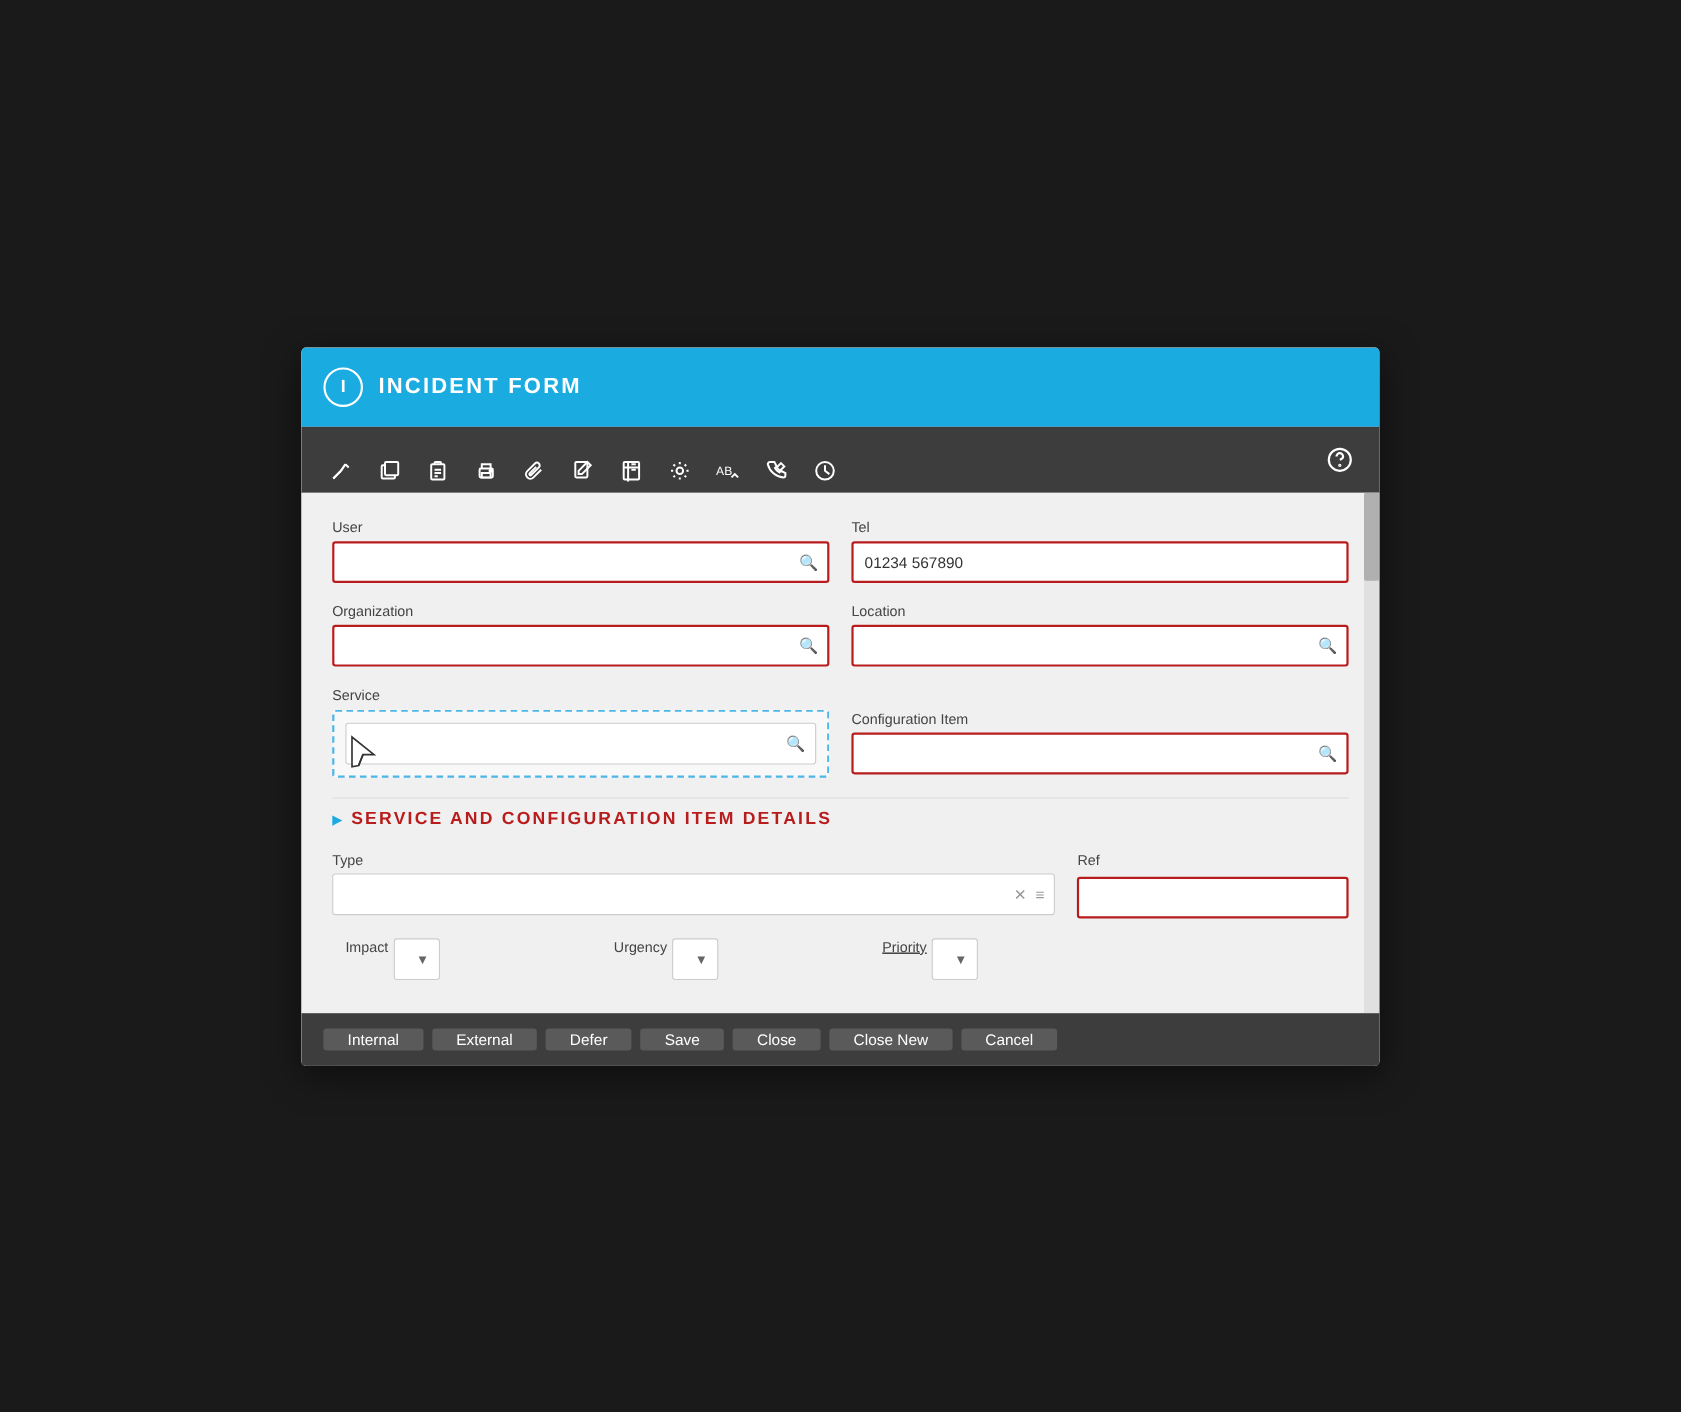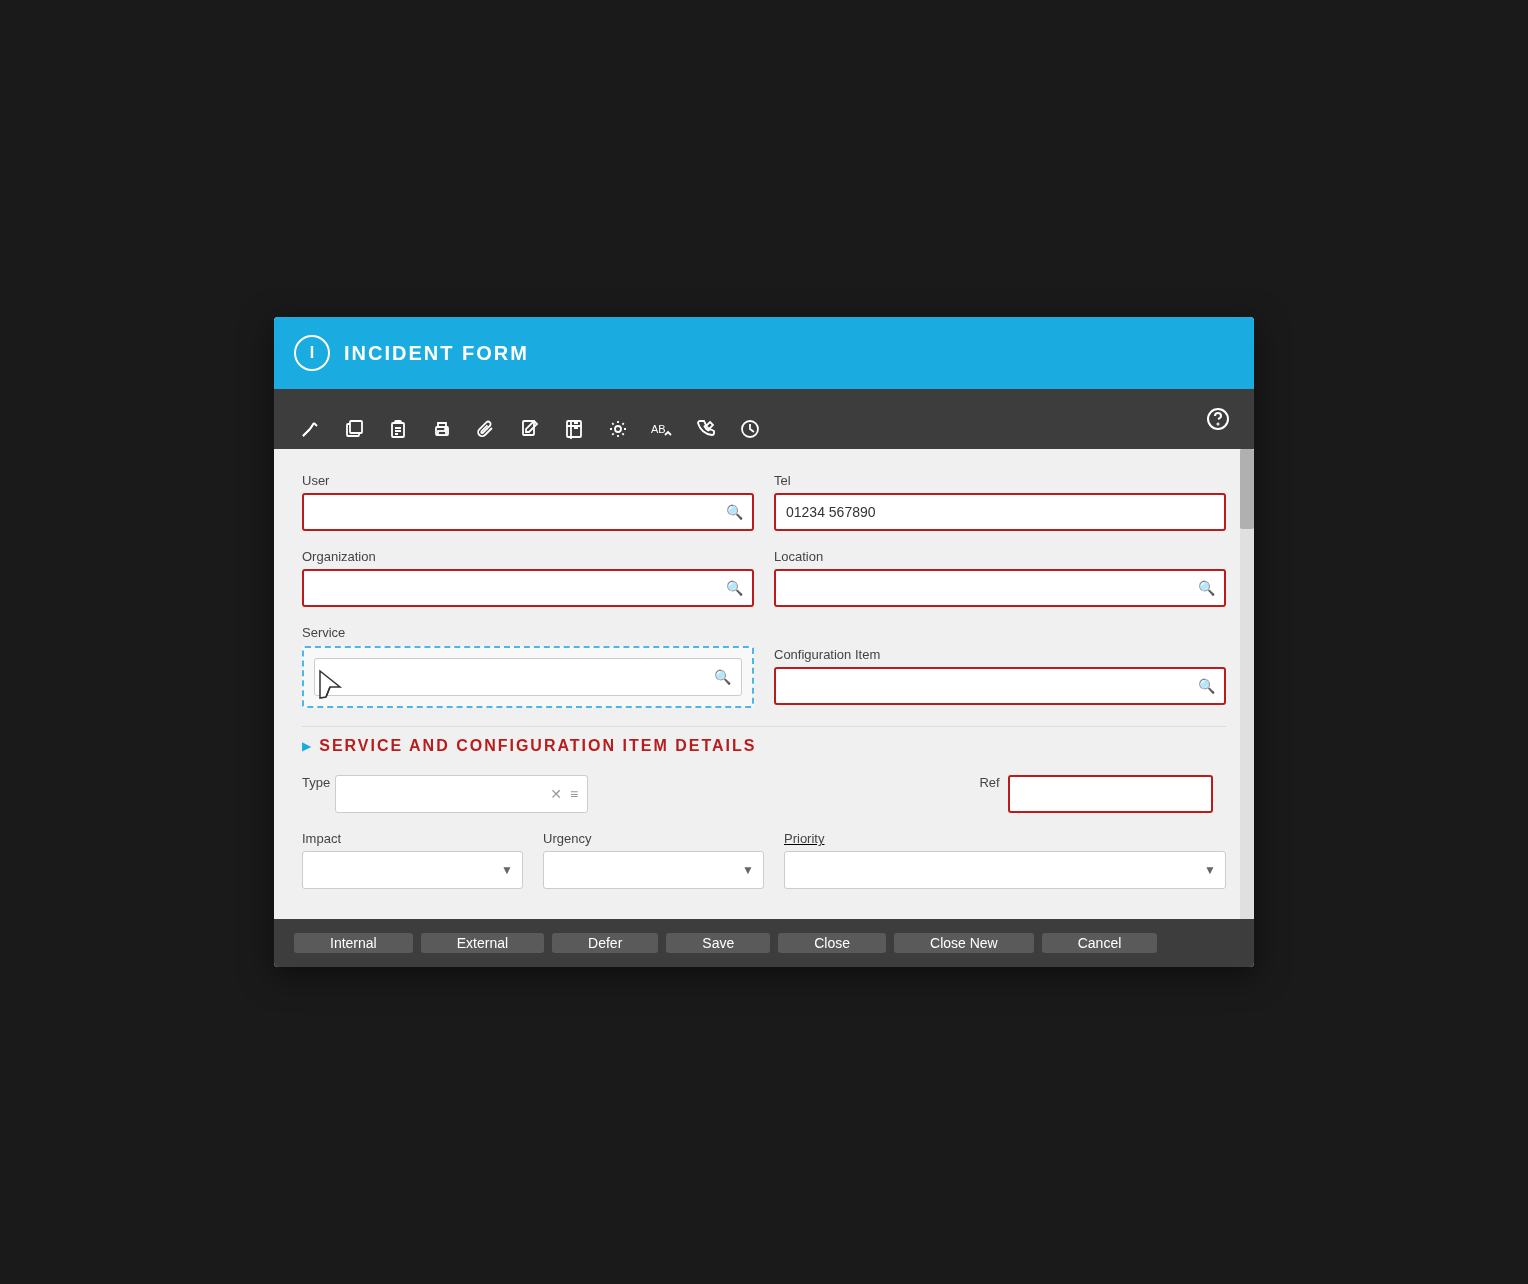--- a/index.html
+++ b/index.html
@@ -191,27 +191,27 @@
     
     .type-row {
       display: flex;
       gap: 20px;
       margin-bottom: 18px;
       align-items: flex-start;
     }
     .type-group {
       flex: 4;
       display: flex;
-      flex-direction: row;
+      flex-direction: column;
       gap: 5px;
     }
     .ref-group {
       flex: 1.5;
       display: flex;
-      flex-direction: row;
+      flex-direction: column;
       gap: 8px;
     }
     .type-input-wrap {
       position: relative;
       display: flex;
       align-items: center;
     }
     .type-input {
       width: 100%;
       height: 38px;
@@ -233,22 +233,23 @@
     }
     
     .iup-row {
       display: flex;
       gap: 20px;
       margin-bottom: 10px;
     }
     .iup-group {
       flex: 1;
       display: flex;
-      flex-direction: column;
+      flex-direction: row;
       gap: 5px;
+      margin-left: 12px;
     }
     .select-wrap {
       position: relative;
     }
     .form-select {
       width: 100%;
       height: 38px;
       border: 1px solid #ccc;
       border-radius: 3px;
       background: #fff;
@@ -286,21 +287,21 @@
     
     .modal-footer {
       background: #3d3d3d;
       padding: 14px 20px;
       display: flex;
       gap: 8px;
       align-items: center;
     }
     .footer-btn {
       height: 20px;
-      padding: 0 36px;
+      padding: 0 22px;
       border: none;
       border-radius: 3px;
       font-size: 14px;
       font-weight: 500;
       cursor: pointer;
       background: #5a5a5a;
       color: #fff;
     }
   </style>
 </head>

